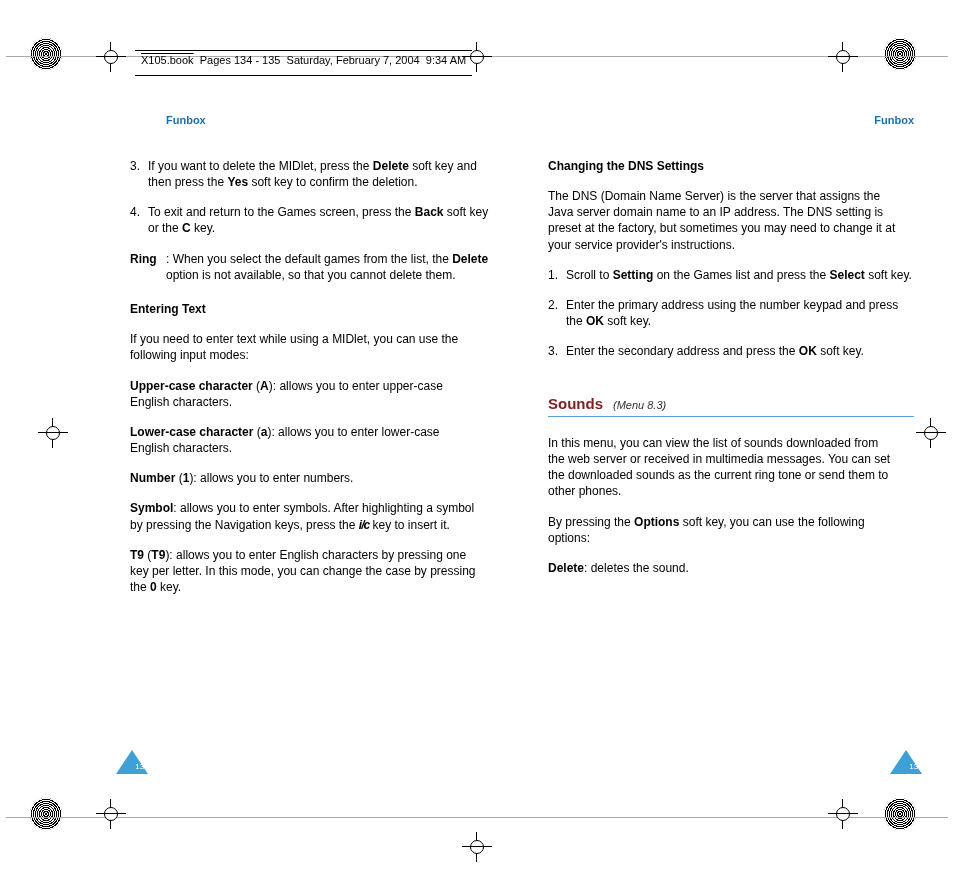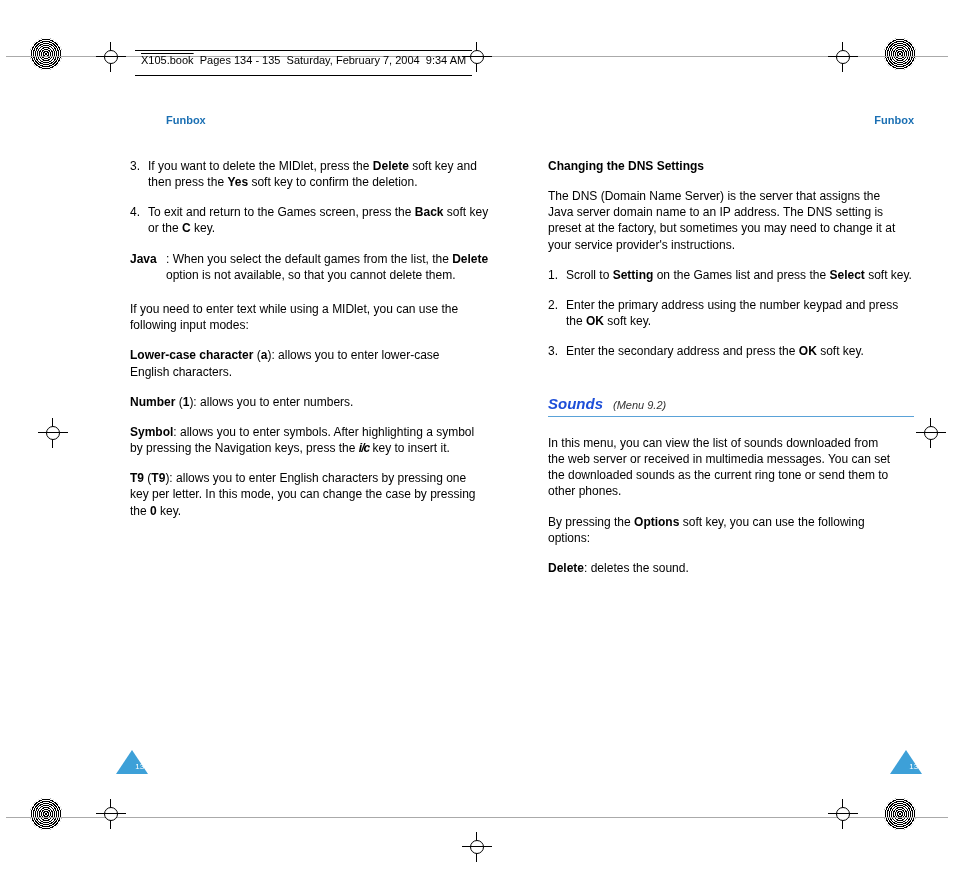--- a/index.html
+++ b/index.html
@@ -82,21 +82,21 @@
   .li { display:flex; margin-bottom:14px; }
   .li .num { flex:0 0 18px; }
   .li .txt { flex:1; }
   .note { display:flex; margin-bottom:18px; }
   .note .lbl { flex:0 0 40px; }
   .sub-heading { font-weight:bold; margin:18px 0 14px 0; }
   .heading-row {
     display:flex; align-items:baseline; gap:10px;
     border-bottom:1px solid #5aa2d8; padding-bottom:2px; margin:34px 0 18px 0;
   }
-  .big-heading { color:#1d4ed8; font-weight:bold; font-size:15px;font-style:italic; }
+  .big-heading { color:#7f1d1d; font-weight:bold; font-size:15px; }
   .menu-tag { font-style:italic; font-size:11px; color:#333; }
   .tri {
     position:absolute; bottom:102px; width:0; height:0;
     border-left:16px solid transparent;
     border-right:16px solid transparent;
     border-bottom:24px solid #3da0d8;
   }
   .tri.left { left:116px; }
   .tri.right { right:32px; }
   .tri .pg {
@@ -170,26 +170,28 @@
     </div>
 
     <div class="li">
       <div class="num">4.</div>
       <div class="txt">
         <span>To exit and return to the Games screen, press the </span><b>Back</b><span> soft key or the </span><b>C</b><span> key.</span>
       </div>
     </div>
 
     <div class="note">
-      <div class="lbl"><b>Java</b></div>
+      <div class="lbl"><b>Ring</b></div>
       <div class="txt" style="margin-left:-4px;"><span>: When you select the default games from the list, the </span><b>Delete</b><span> option is not available, so that you cannot delete them.</span></div>
     </div>
 
+    <div class="sub-heading">Entering Text</div>
     <p>If you need to enter text while using a MIDlet, you can use the following input modes:</p>
 
+    <p><b>Upper-case character</b><span> (</span><b>A</b><span>): allows you to enter upper-case English characters.</span></p>
 
     <p><b>Lower-case character</b><span> (</span><b>a</b><span>): allows you to enter lower-case English characters.</span></p>
 
     <p><b>Number</b><span> (</span><b>1</b><span>): allows you to enter numbers.</span></p>
 
     <p><b>Symbol</b><span>: allows you to enter symbols. After highlighting a symbol by pressing the Navigation keys, press the  </span><span class="icon-ic">i/c</span><span> key to insert it.</span></p>
 
     <p><b>T9</b><span> (</span><b>T9</b><span>): allows you to enter English characters by pressing one key per letter. In this mode, you can change the case by pressing the </span><b>0</b><span> key.</span></p>
 
   </div>
@@ -208,21 +210,21 @@
       <div class="num">2.</div>
       <div class="txt"><span>Enter the primary address using the number keypad and press the </span><b>OK</b><span> soft key.</span></div>
     </div>
     <div class="li">
       <div class="num">3.</div>
       <div class="txt"><span>Enter the secondary address and press the </span><b>OK</b><span> soft key.</span></div>
     </div>
 
     <div class="heading-row">
       <span class="big-heading">Sounds</span>
-      <span class="menu-tag">(Menu 9.2)</span>
+      <span class="menu-tag">(Menu 8.3)</span>
     </div>
 
     <p>In this menu, you can view the list of sounds downloaded from the web server or received in multimedia messages. You can set the downloaded sounds as the current ring tone or send them to other phones.</p>
     <p><span>By pressing the </span><b>Options</b><span> soft key, you can use the following options:</span></p>
     <p><b>Delete</b><span>: deletes the sound.</span></p>
   </div>
 </div>
 
 <div class="tri left">
     <div class="pg">134</div>

